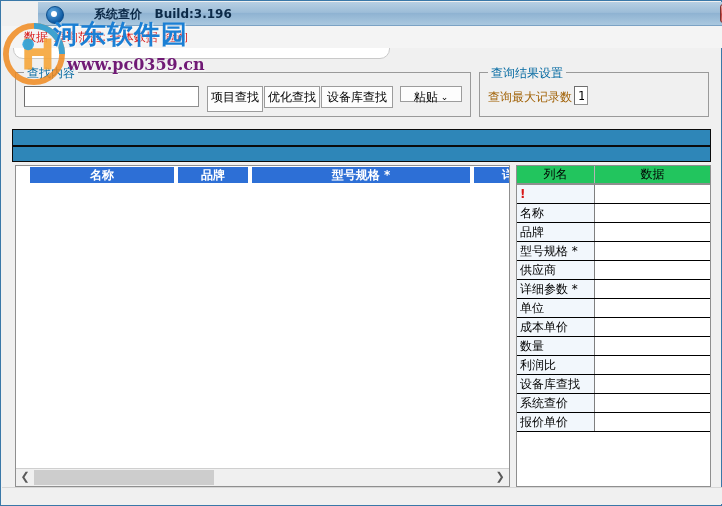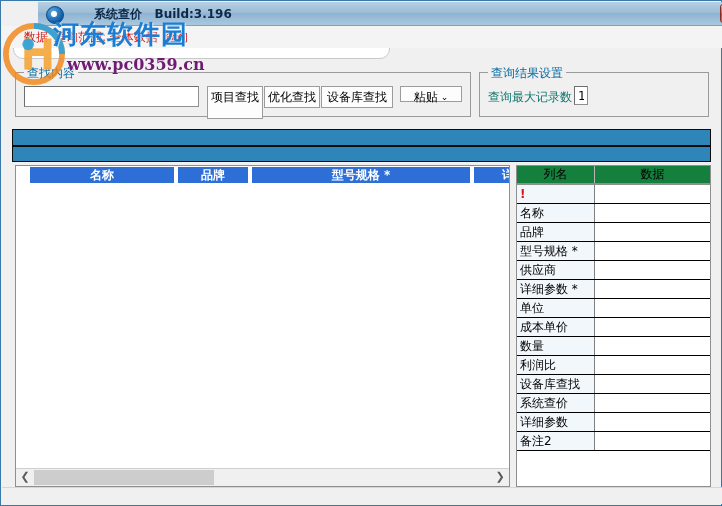--- a/index.html
+++ b/index.html
@@ -114,29 +114,29 @@
 
   
   .btn{
     position:absolute;box-sizing:border-box;
     background:#fdfdfd;
     border:1px solid #9c9c9c;
     font-size:12px;color:#000;text-align:center;
     font-family:"DejaVu Sans","Liberation Sans",sans-serif;
     cursor:pointer;white-space:nowrap;
   }
-  #btn-item{left:206px;top:85px;width:56px;height:33px;line-height:20px;}
+  #btn-item{left:206px;top:85px;width:56px;height:26px;line-height:20px;}
   #btn-opt{left:263px;top:85px;width:56px;height:22px;line-height:20px;}
   #btn-dev{left:320px;top:85px;width:72px;height:22px;line-height:20px;}
   #btn-paste{left:399px;top:85px;width:62px;height:16px;line-height:20px;}
   #btn-paste .caret{font-size:9px;margin-left:3px;position:relative;top:-1px;}
   #btn-locate{left:622px;top:84px;width:78px;height:24px;line-height:22px;}
   #maxrec-label{
     position:absolute;left:487px;top:88px;height:16px;line-height:16px;
-    font-size:12px;color:#0f766e;white-space:nowrap;
+    font-size:12px;color:#a16207;white-space:nowrap;
   }
 
   
   #banner{
     position:absolute;left:11px;top:128px;width:699px;height:33px;
     box-sizing:border-box;
     border:1px solid #0b0b0b;
     background:#2e86b8;
   }
   #banner-sep{
@@ -187,21 +187,21 @@
 
   
   #detail{
     position:absolute;left:515px;top:164px;width:195px;height:322px;
     box-sizing:border-box;
     border:1px solid #8f8f8f;background:#ffffff;
     overflow:hidden;
   }
   #detail-head{
     position:absolute;left:0;top:0;width:100%;height:19px;
-    background:#15803d;border-bottom:2px solid #8f8f8f;box-sizing:border-box;
+    background:#22c55e;border-bottom:2px solid #8f8f8f;box-sizing:border-box;
   }
   .dh-cell{
     position:absolute;top:0;height:17px;line-height:17px;
     font-size:12px;color:#000;text-align:center;white-space:nowrap;
     box-sizing:border-box;
   }
   #dh-name{left:0;width:78px;border-right:1px solid #b5b5b5;}
   #dh-val{left:78px;right:0;}
   .drow{
     position:relative;height:19px;box-sizing:border-box;
@@ -339,25 +339,21 @@
         </div>
         <div class="drow">
           <div class="dname">设备库查找</div>
           <div class="dval"></div>
         </div>
         <div class="drow">
           <div class="dname">系统查价</div>
           <div class="dval"></div>
         </div>
         <div class="drow">
-          <div class="dname">详细参数</div>
-          <div class="dval"></div>
-        </div>
-        <div class="drow">
-          <div class="dname">备注2</div>
+          <div class="dname">报价单价</div>
           <div class="dval"></div>
         </div>
       </div>
   </div>
 
   <div id="statusbar"></div>
 
 </div>
 
 </body></html>

